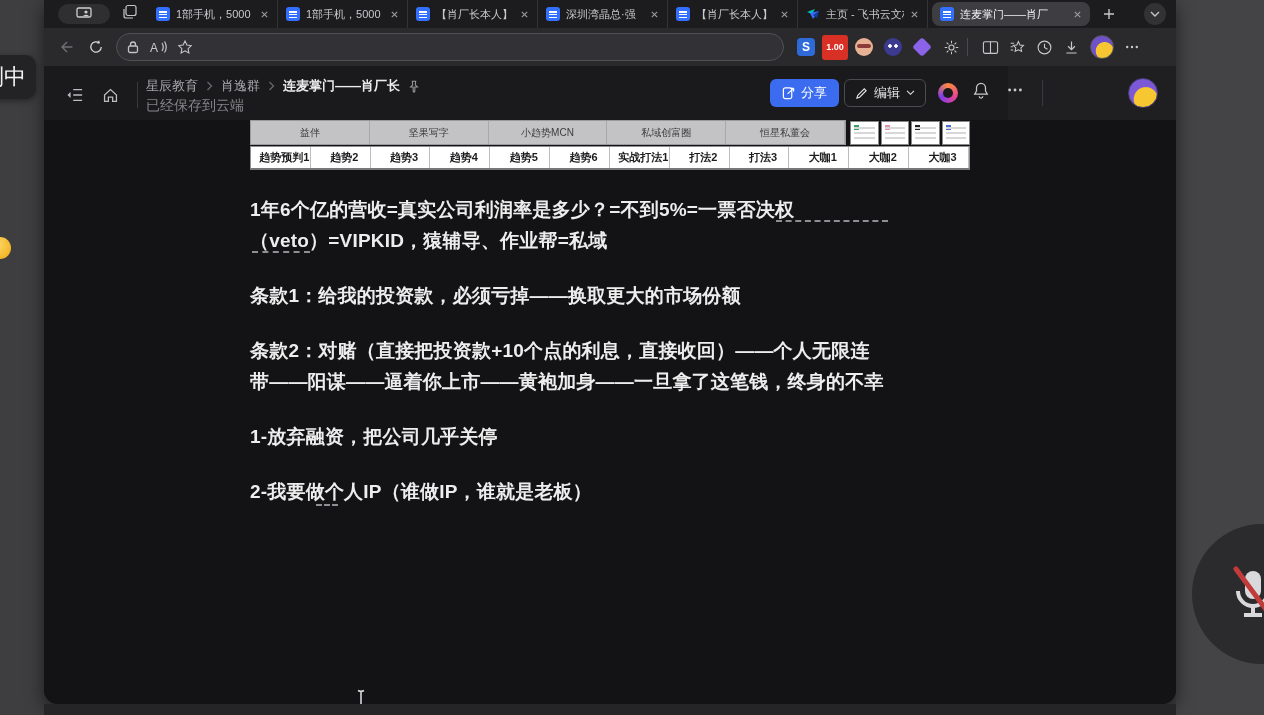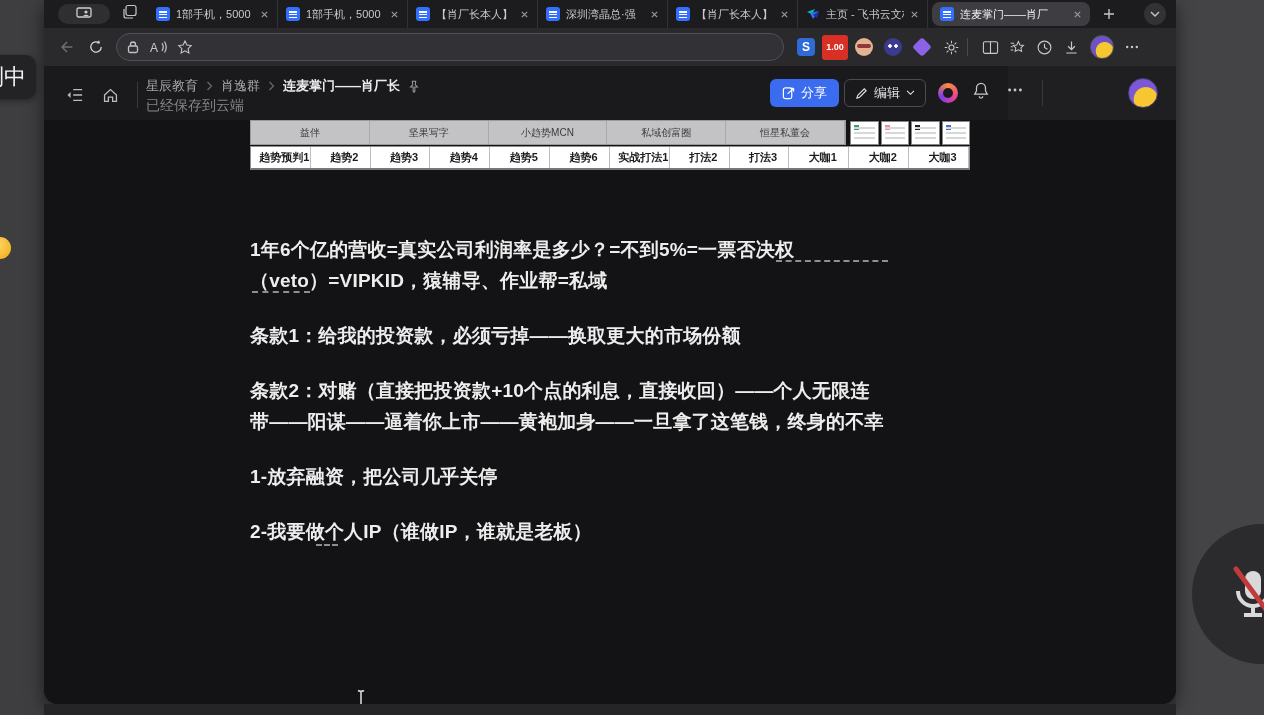--- a/index.html
+++ b/index.html
@@ -109,21 +109,21 @@
   .thumbs { position:absolute; left:600px; top:1px; width:120px; height:24px; display:flex; gap:2px; }
   .thumb { flex:1; background:#fff; border:1px solid #888; position:relative; }
   .thumb::after { content:""; position:absolute; left:3px; right:3px; top:5px; height:12px;
     background:linear-gradient(#d7d7d7 0 2px,transparent 2px 5px,#d7d7d7 5px 7px,transparent 7px 10px,#d7d7d7 10px 12px); }
   .thumb .mark { position:absolute; left:3px; top:3px; width:5px; height:5px; }
   .embed-tabrow { position:absolute; left:0; top:26px; width:720px; height:24px; background:#fff;
     display:flex; border:1px solid #8f8f91; border-bottom:2px solid #77777a; }
   .tcell { flex:1; border-right:1px solid #bdbdbf; font-size:11px; font-weight:bold; color:#1c1c1e;
     display:flex; align-items:center; justify-content:center; white-space:nowrap; overflow:hidden;padding-left:8px; }
 
-  .paras { position:absolute; left:206px; top:74px; width:745px; color:#ededee;margin-top:40px; }
+  .paras { position:absolute; left:206px; top:74px; width:745px; color:#ededee; }
   .para { margin-bottom:24px; }
   .pline { font-size:19px; line-height:31px; font-weight:bold; white-space:nowrap; letter-spacing:.2px; }
   .spell-u { position:absolute; border-bottom:2px dashed #8f8f93; height:0; }
 
   .ibeam { position:absolute; left:312px; top:569px; color:#d8d8db; }
 </style>
 </head>
 <body>
 
 <div id="stage">

